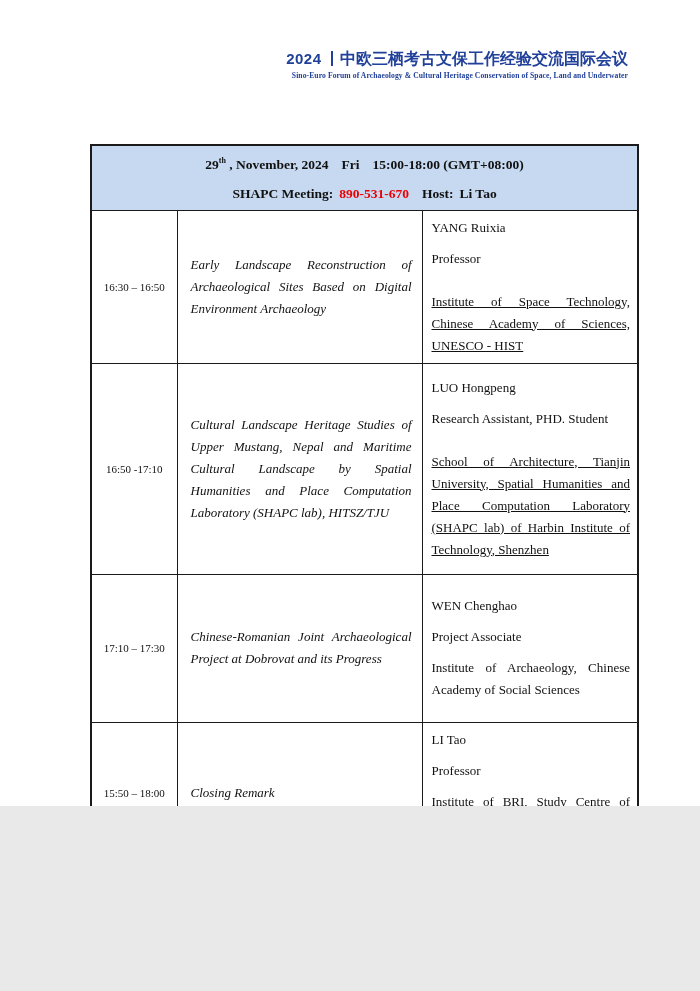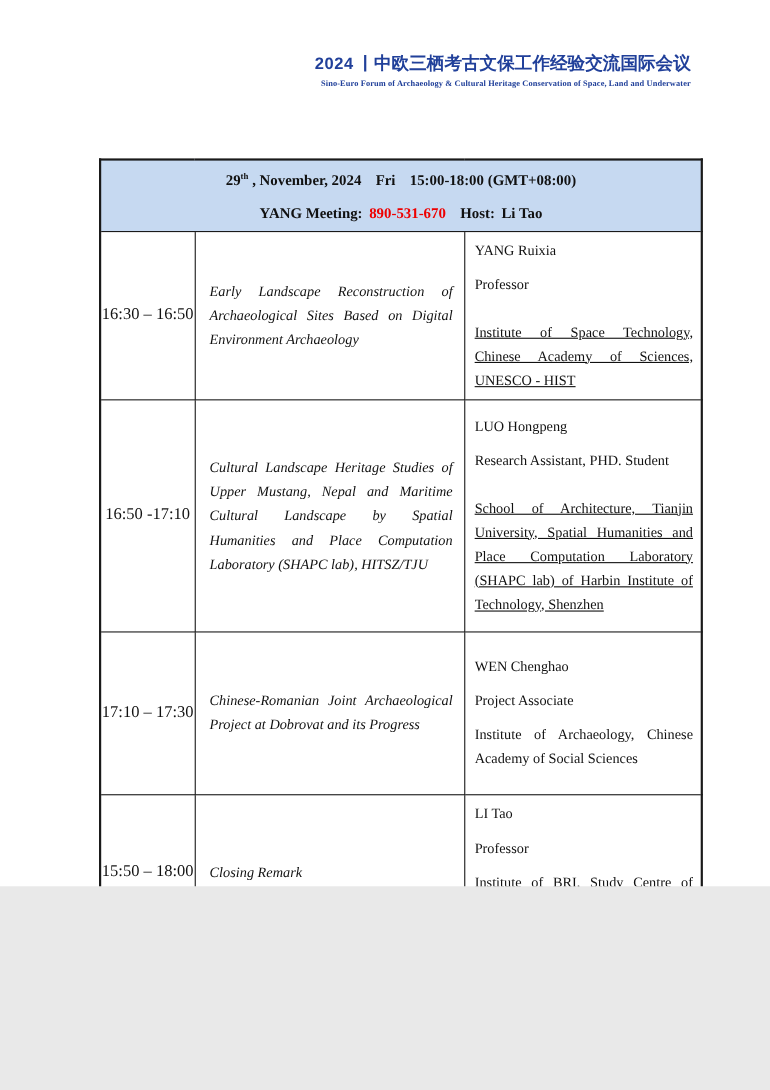--- a/index.html
+++ b/index.html
@@ -38,21 +38,21 @@
   .session-line{font-weight:bold;font-size:13.5px;line-height:17px;}
   .session-line + .session-line{margin-top:12px;}
   .session-line sup{font-size:8px;}
   .sep-gap{display:inline-block;width:13px;}
   .sep-gap-sm{display:inline-block;width:6px;}
   .meeting-id{color:var(--highlight_red);}
   
   .col-head{background:var(--header_fill);text-align:center;font-weight:bold;
             font-size:13.5px;height:38px;}
   
-  .time-cell{text-align:center;font-size:15px;white-space:nowrap;}
+  .time-cell{text-align:center;font-size:11px;white-space:nowrap;}
   .speech-cell{font-weight:normal;font-style:italic;font-size:13px;line-height:22px;
                text-align:justify;padding:6px 10px 6px 13px;}
   .speaker-cell{font-size:13px;line-height:22px;text-align:justify;padding:6px 7px 6px 9px;}
   .speaker-cell p{margin:0 0 9px;}
   .speaker-cell p:last-child{margin-bottom:0;}
   .speaker-name{font-weight:normal;}
   .affil-gap{margin-top:21px !important;text-decoration:underline;}
   .affil-sm-gap{margin-top:4px !important;}
   .slash-cell{text-align:center;font-size:13px;}
   .r1{height:145px;} .r2{height:211px;} .r3{height:148px;} .r4{height:33px;} .r5{height:134px;}
@@ -79,21 +79,21 @@
         <col class="c-speaker">
       </colgroup>
 
     <tbody>
         <tr>
       <td colspan="3" class="session-cell">
         <div class="session-line">
           <span>29</span><sup>th</sup><span> , November, 2024</span><span class="sep-gap"></span><span>Fri</span><span class="sep-gap"></span><span>15:00-18:00 (GMT+08:00)</span>
         </div>
         <div class="session-line">
-          <span>YANG Meeting:</span><span class="sep-gap-sm"></span><span class="meeting-id">890-531-670</span><span class="sep-gap"></span><span>Host:</span><span class="sep-gap-sm"></span><span>Li Tao</span>
+          <span>SHAPC Meeting:</span><span class="sep-gap-sm"></span><span class="meeting-id">890-531-670</span><span class="sep-gap"></span><span>Host:</span><span class="sep-gap-sm"></span><span>Li Tao</span>
         </div>
       </td>
     </tr>
 
 
     <tr class="r1">
       <td class="time-cell">16:30 – 16:50</td>
       <td class="speech-cell">Early Landscape Reconstruction of Archaeological Sites Based on Digital Environment Archaeology</td>
       <td class="speaker-cell">
         <p class="speaker-name">YANG Ruixia</p>

